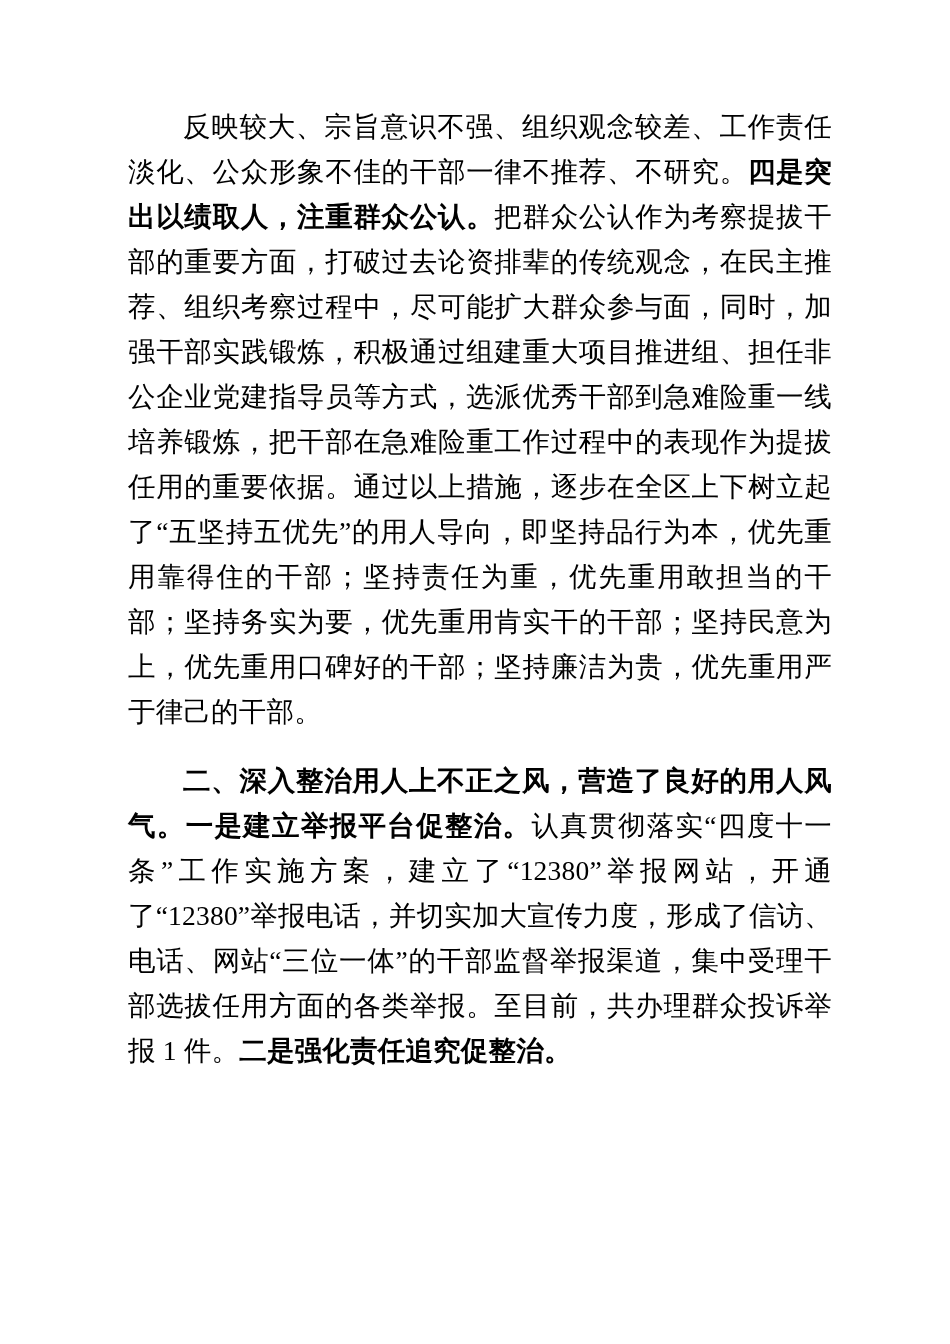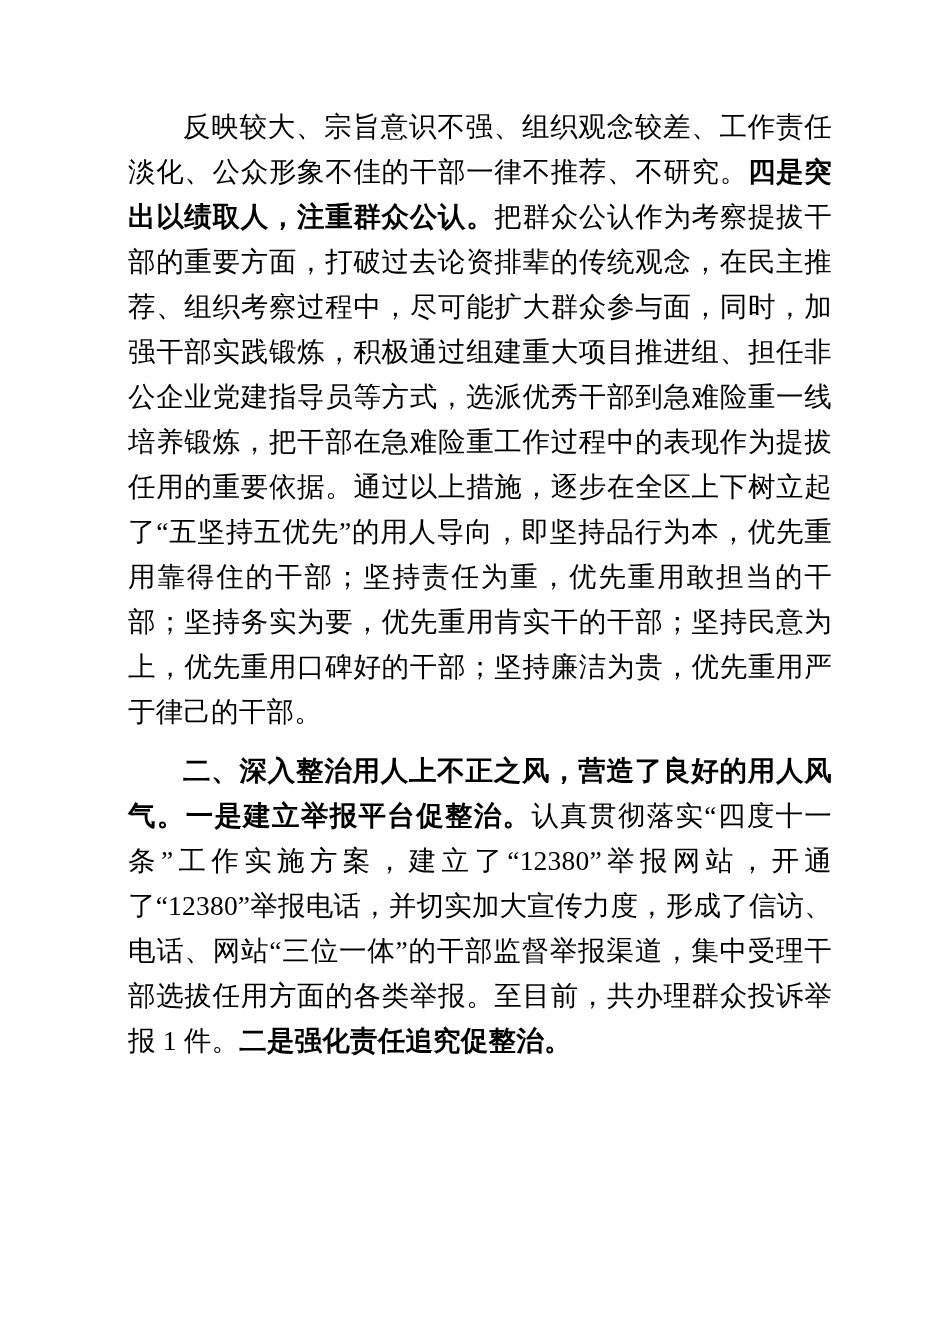--- a/index.html
+++ b/index.html
@@ -28,21 +28,21 @@
     text-align: justify;
     text-justify: inter-ideograph;
     letter-spacing: 0.2px;
     font-family: Liberation Serif, serif;
   }
   .para {
     margin: 0 0 0 0;
     text-indent: 2em;
   }
   .para + .para {
-    margin-top: 14px;
+    margin-top: 24px;
   }
   .b {
     font-weight: bold;
   }
   .run {
     white-space: pre-wrap;
   }
   
   .para span {
     display: inline;

